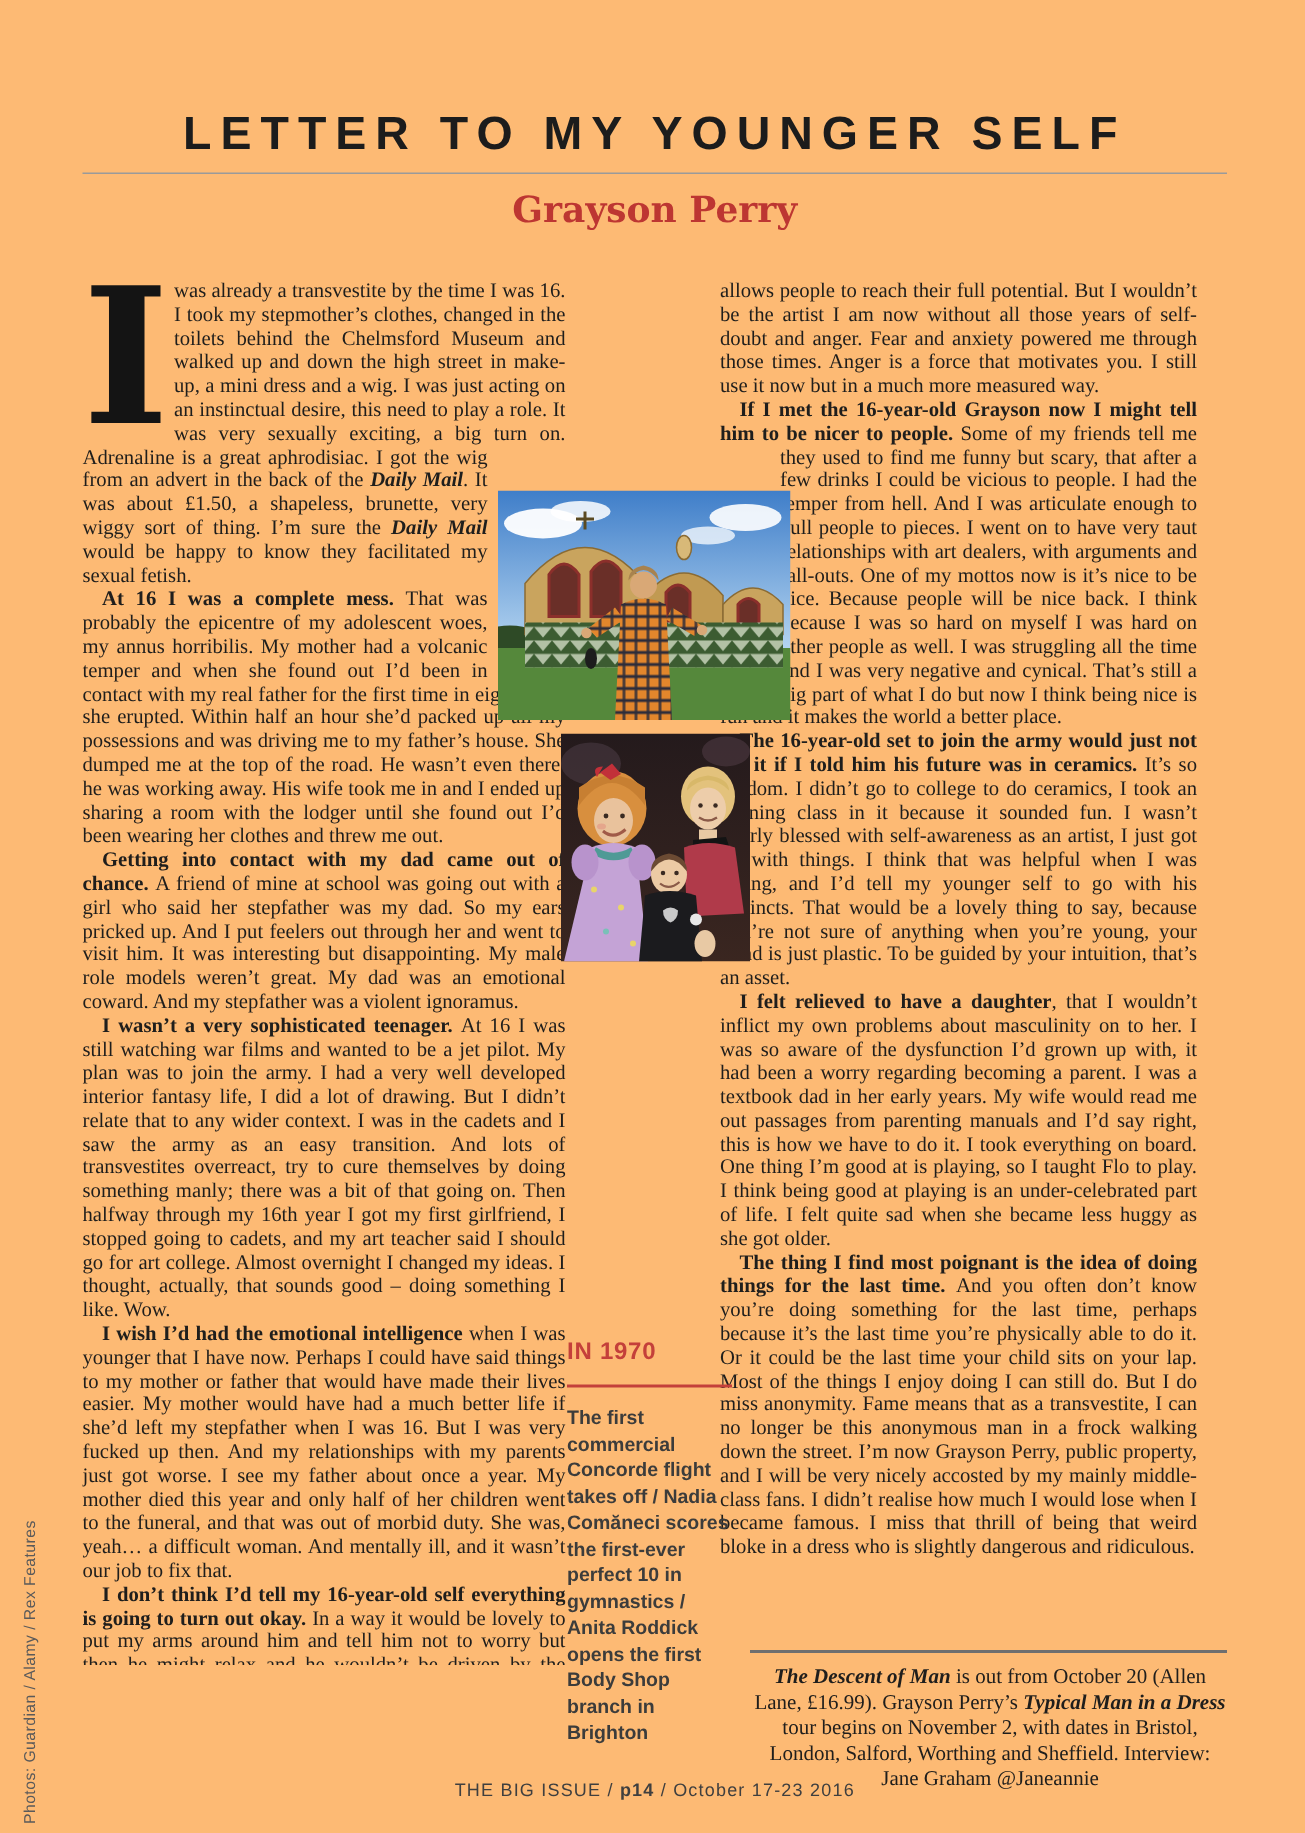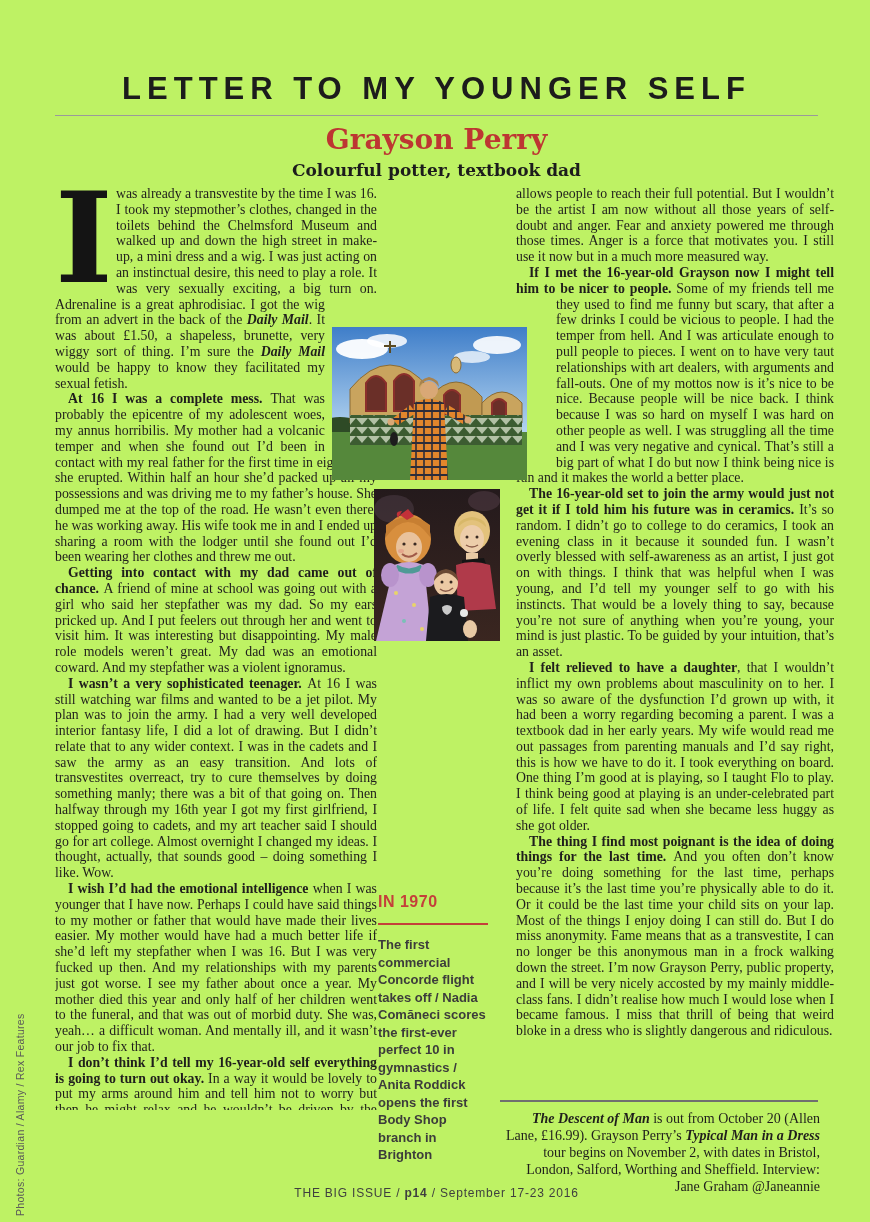--- a/index.html
+++ b/index.html
@@ -1,31 +1,31 @@
 <!DOCTYPE html>
 <html><head>
 <meta charset="utf-8">
 <style>
   html,body{margin:0;padding:0;background:#e8e8e8;}
-  .page{position:relative;width:870px;height:1222px;background:#bef264;margin:0 auto;overflow:hidden;
+  .page{position:relative;width:870px;height:1222px;background:#fdba74;margin:0 auto;overflow:hidden;
         font-family:"Liberation Serif",serif;}
   
   .main-title{position:absolute;top:72px;left:55px;width:763px;margin:0;text-align:center;
     font-family:"Liberation Sans",sans-serif;font-weight:700;font-size:31px;line-height:34px;
     letter-spacing:6px;color:#1c1c1c;white-space:nowrap;}
   .header-rule{position:absolute;top:115px;left:55px;width:763px;height:1px;background:#9a9a9a;}
   .author-name{position:absolute;top:122px;left:55px;width:763px;margin:0;text-align:center;
-    font-family:"DejaVu Serif",serif;font-weight:bold;font-size:28px;line-height:36px;color:#bd3632;}
+    font-family:"DejaVu Serif",serif;font-weight:bold;font-size:24px;line-height:36px;color:#bd3632;}
   .author-sub{position:absolute;top:160px;left:55px;width:763px;margin:0;text-align:center;
     font-family:"DejaVu Serif",serif;font-weight:bold;font-size:17px;line-height:20px;color:#1c1c1c;}
   
   .col{position:absolute;top:186px;text-align:justify;font-family:"Liberation Serif",serif;
     font-size:13.8px;line-height:15.8px;color:#1f1e1c;overflow:hidden;}
   .col1{left:55px;width:322px;height:924px;}
-  .col2{left:516px;width:318px;height:890px;}
+  .col2{left:480px;width:318px;height:890px;}
   .col p{margin:0;text-indent:13px;}
   .col p:first-child{text-indent:0;}
   .b{font-weight:bold;}
   .i{font-style:italic;font-weight:bold;}
   .dropcap{float:left;width:52px;height:104px;margin:2px 9px 0 0;overflow:hidden;
     font-family:"DejaVu Serif",serif;font-weight:bold;font-size:126px;line-height:100px;color:#141414;}
   .shim{display:block;}
   .shim-right{float:right;width:52px;height:150px;}
   .shim-left{float:left;width:40px;height:158px;}
   
@@ -35,37 +35,36 @@
   .caption{position:absolute;left:374px;top:652px;width:126px;
     font-family:"Liberation Sans",sans-serif;font-size:10.8px;line-height:14px;color:#4d4d4d;}
   
   .sidebar{position:absolute;left:378px;top:893px;width:110px;font-family:"Liberation Sans",sans-serif;}
   .sb-kicker{font-weight:bold;font-size:16px;line-height:18px;letter-spacing:0.5px;color:#c4403a;}
   .sb-heading{font-weight:bold;font-size:16px;line-height:22px;letter-spacing:1px;color:#3c3c3b;margin-top:4px;}
   .sb-rule{width:100%;height:2px;background:#c4403a;margin:12px 0 11px 0;}
   .sb-facts{font-weight:bold;font-size:13px;line-height:17.5px;color:#3c3c3b;}
   
   .foot-rule{position:absolute;left:500px;top:1100px;width:318px;height:2px;background:#6f6f6f;}
-  .foot-note{position:absolute;left:500px;top:1110px;width:320px;margin:0;text-align:right;
+  .foot-note{position:absolute;left:500px;top:1110px;width:320px;margin:0;text-align:center;
     font-family:"Liberation Serif",serif;font-size:14px;line-height:17px;color:#1f1e1c;}
   .page-footer{position:absolute;top:1186px;left:55px;width:763px;text-align:center;
     font-family:"Liberation Sans",sans-serif;font-size:12px;letter-spacing:0.8px;color:#3f3f3f;}
   .page-footer .b{font-weight:bold;}
   .photo-credit{position:absolute;left:14px;top:1216px;transform:rotate(-90deg);transform-origin:0 0;
     white-space:nowrap;font-family:"Liberation Sans",sans-serif;font-size:10.5px;letter-spacing:0.3px;color:#5a5a5a;}
 </style>
 </head>
 <body>
 
 <div class="page">
 
   <h1 class="main-title">LETTER TO MY YOUNGER SELF</h1>
   <div class="header-rule"></div>
   <h2 class="author-name">Grayson Perry</h2>
-  <h3 class="author-sub">Colourful potter, textbook dad</h3>
 
   <div class="col col1">
       <p><span class="dropcap">I</span><span class="">was already a transvestite by the time I was 16. I took my stepmother’s clothes, changed in the toilets behind the Chelmsford Museum and walked up and down the high street in make-up, a mini dress and a wig. I was just acting on an instinctual desire, this need to play a role. It was very sexually exciting, a big turn on. Adrenaline is a great </span><span class="shim shim-right"></span><span class="">aphrodisiac. I got the wig from an advert in the back of the </span><span class="i">Daily Mail</span><span class="">. It was about £1.50, a shapeless, brunette, very wiggy sort of thing. I’m sure the </span><span class="i">Daily Mail</span><span class=""> would be happy to know they facilitated my sexual fetish.</span></p>
       <p><span class="b">At 16 I was a complete mess. </span><span class="">That was probably the epicentre of my adolescent woes, my annus horribilis. My mother had a volcanic temper and when she found out I’d been in contact with my real father for the first time in eight years she erupted. Within half an hour she’d packed up all my possessions and was driving me to my father’s house. She dumped me at the top of the road. He wasn’t even there, he was working away. His wife took me in and I ended up sharing a room with the lodger until she found out I’d been wearing her clothes and threw me out.</span></p>
       <p><span class="b">Getting into contact with my dad came out of chance. </span><span class="">A friend of mine at school was going out with a girl who said her stepfather was my dad. So my ears pricked up. And I put feelers out through her and went to visit him. It was interesting but disappointing. My male role models weren’t great. My dad was an emotional coward. And my stepfather was a violent ignoramus.</span></p>
       <p><span class="b">I wasn’t a very sophisticated teenager. </span><span class="">At 16 I was still watching war films and wanted to be a jet pilot. My plan was to join the army. I had a very well developed interior fantasy life, I did a lot of drawing. But I didn’t relate that to any wider context. I was in the cadets and I saw the army as an easy transition. And lots of transvestites overreact, try to cure themselves by doing something manly; there was a bit of that going on. Then halfway through my 16th year I got my first girlfriend, I stopped going to cadets, and my art teacher said I should go for art college. Almost overnight I changed my ideas. I thought, actually, that sounds good – doing something I like. Wow.</span></p>
       <p><span class="b">I wish I’d had the emotional intelligence </span><span class="">when I was younger that I have now. Perhaps I could have said things to my mother or father that would have made their lives easier. My mother would have had a much better life if she’d left my stepfather when I was 16. But I was very fucked up then. And my relationships with my parents just got worse. I see my father about once a year. My mother died this year and only half of her children went to the funeral, and that was out of morbid duty. She was, yeah… a difficult woman. And mentally ill, and it wasn’t our job to fix that.</span></p>
       <p><span class="b">I don’t think I’d tell my 16-year-old self everything is going to turn out okay. </span><span class="">In a way it would be lovely to put my arms around him and tell him not to worry but then he might relax and he wouldn’t be driven by the demons I was driven by. Yes, confidence is the most valuable commodity on earth because it</span></p>
     </div>
   <div class="col col2">
@@ -178,17 +177,17 @@
     <div class="sb-rule"></div>
     <div class="sb-facts">The first commercial Concorde flight takes off / Nadia Comăneci scores the first-ever perfect 10 in gymnastics / Anita Roddick opens the first Body Shop branch in Brighton</div>
   </aside>
 
   <div class="foot-rule"></div>
   <p class="foot-note" id="foot-note"><span class="i">The Descent of Man</span><span class=""> is out from October 20 (Allen Lane, £16.99). Grayson Perry’s </span><span class="i">Typical Man in a Dress</span><span class=""> tour begins on November 2, with dates in Bristol, London, Salford, Worthing and Sheffield. Interview: Jane Graham @Janeannie</span></p>
 
   <div class="page-footer">
     <span>THE BIG ISSUE /</span>
     <span class="b">p14</span>
-    <span>/ September 17-23 2016</span>
+    <span>/ October 17-23 2016</span>
   </div>
 
   <div class="photo-credit">Photos: Guardian / Alamy / Rex Features</div>
 </div>
 
 </body></html>

